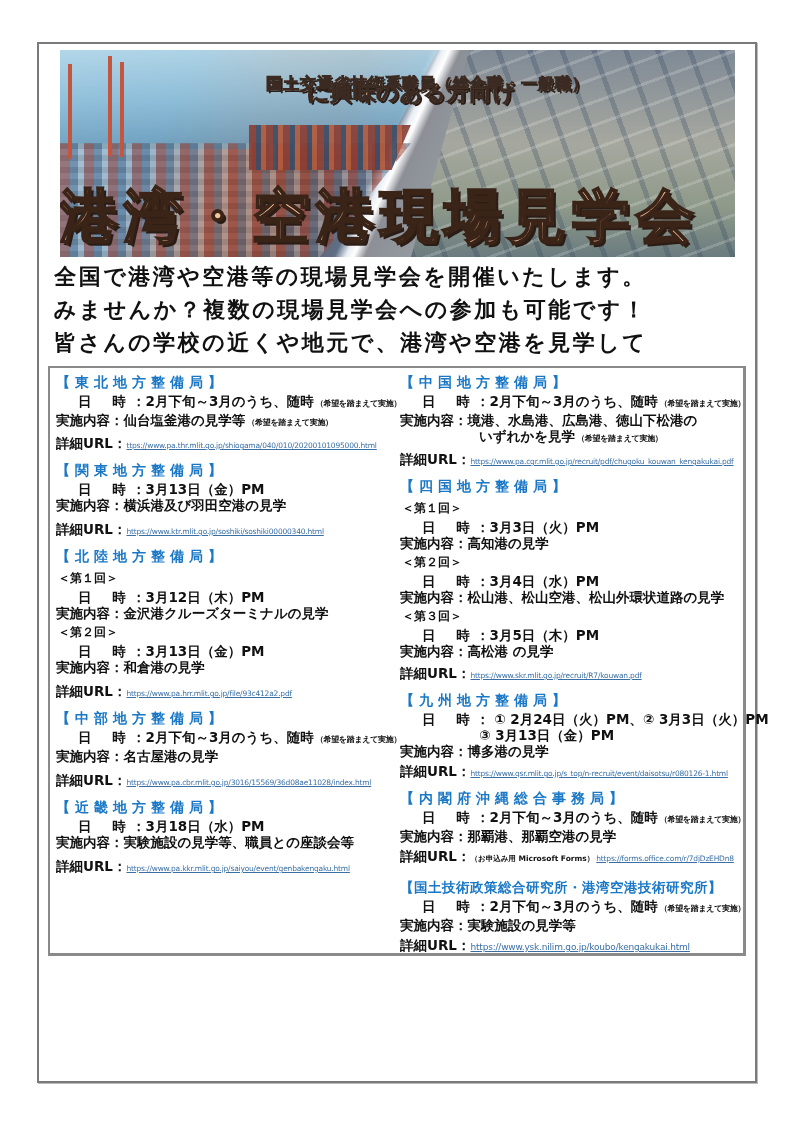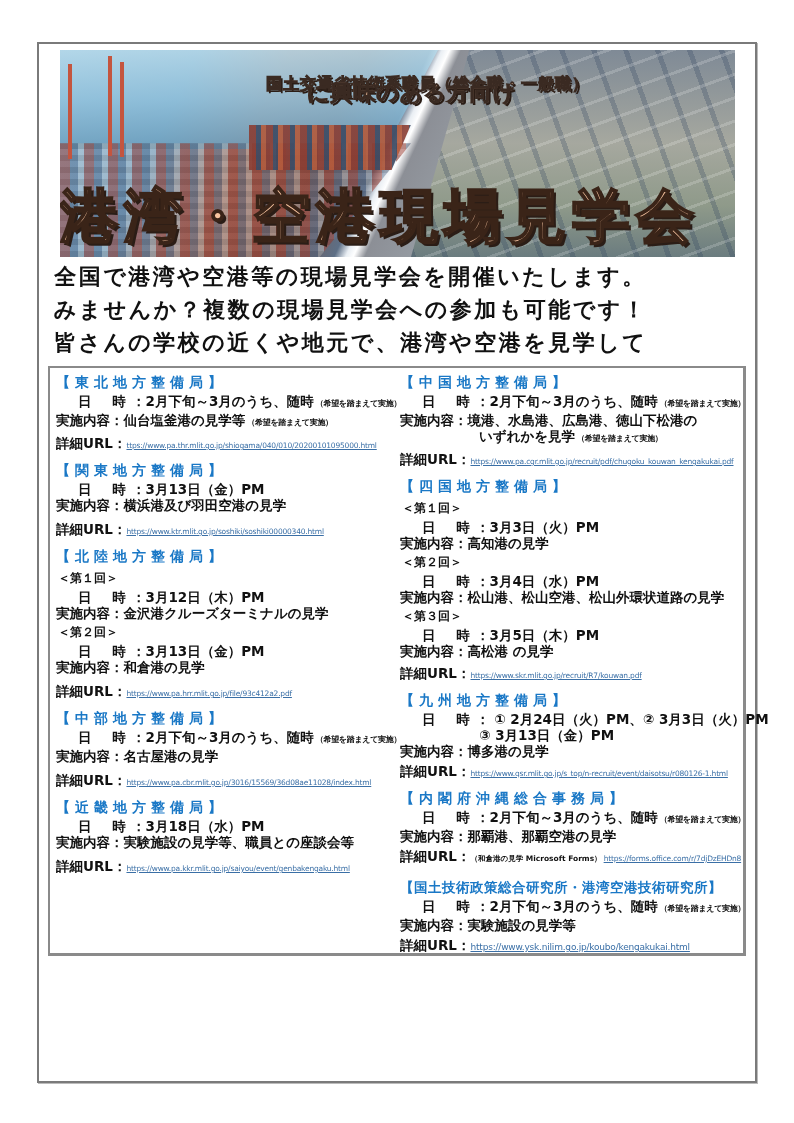--- a/index.html
+++ b/index.html
@@ -267,21 +267,21 @@
 
     <div class="section">
       <div class="sec-title">【内閣府沖縄総合事務局】</div>
       <div class="row indent">
         <span class="lbl-date">日 時</span><span>：2月下旬～3月のうち、随時</span><span class="note">（希望を踏まえて実施）</span>
       </div>
       <div class="row">
         <span>実施内容</span><span>：那覇港、那覇空港の見学</span>
       </div>
       <div class="url-row">
-        <span>詳細URL</span><span>：</span><span class="url-note">（和倉港の見学 Microsoft Forms）</span><a class="url">https://forms.office.com/r/7djDzEHDn8</a>
+        <span>詳細URL</span><span>：</span><span class="url-note">（お申込み用 Microsoft Forms）</span><a class="url">https://forms.office.com/r/7djDzEHDn8</a>
       </div>
     </div>
 
     <div class="section" style="margin-top:6px;">
       <div class="sec-title tight">【国土技術政策総合研究所・港湾空港技術研究所】</div>
       <div class="row indent">
         <span class="lbl-date">日 時</span><span>：2月下旬～3月のうち、随時</span><span class="note">（希望を踏まえて実施）</span>
       </div>
       <div class="row">
         <span>実施内容</span><span>：実験施設の見学等</span>

